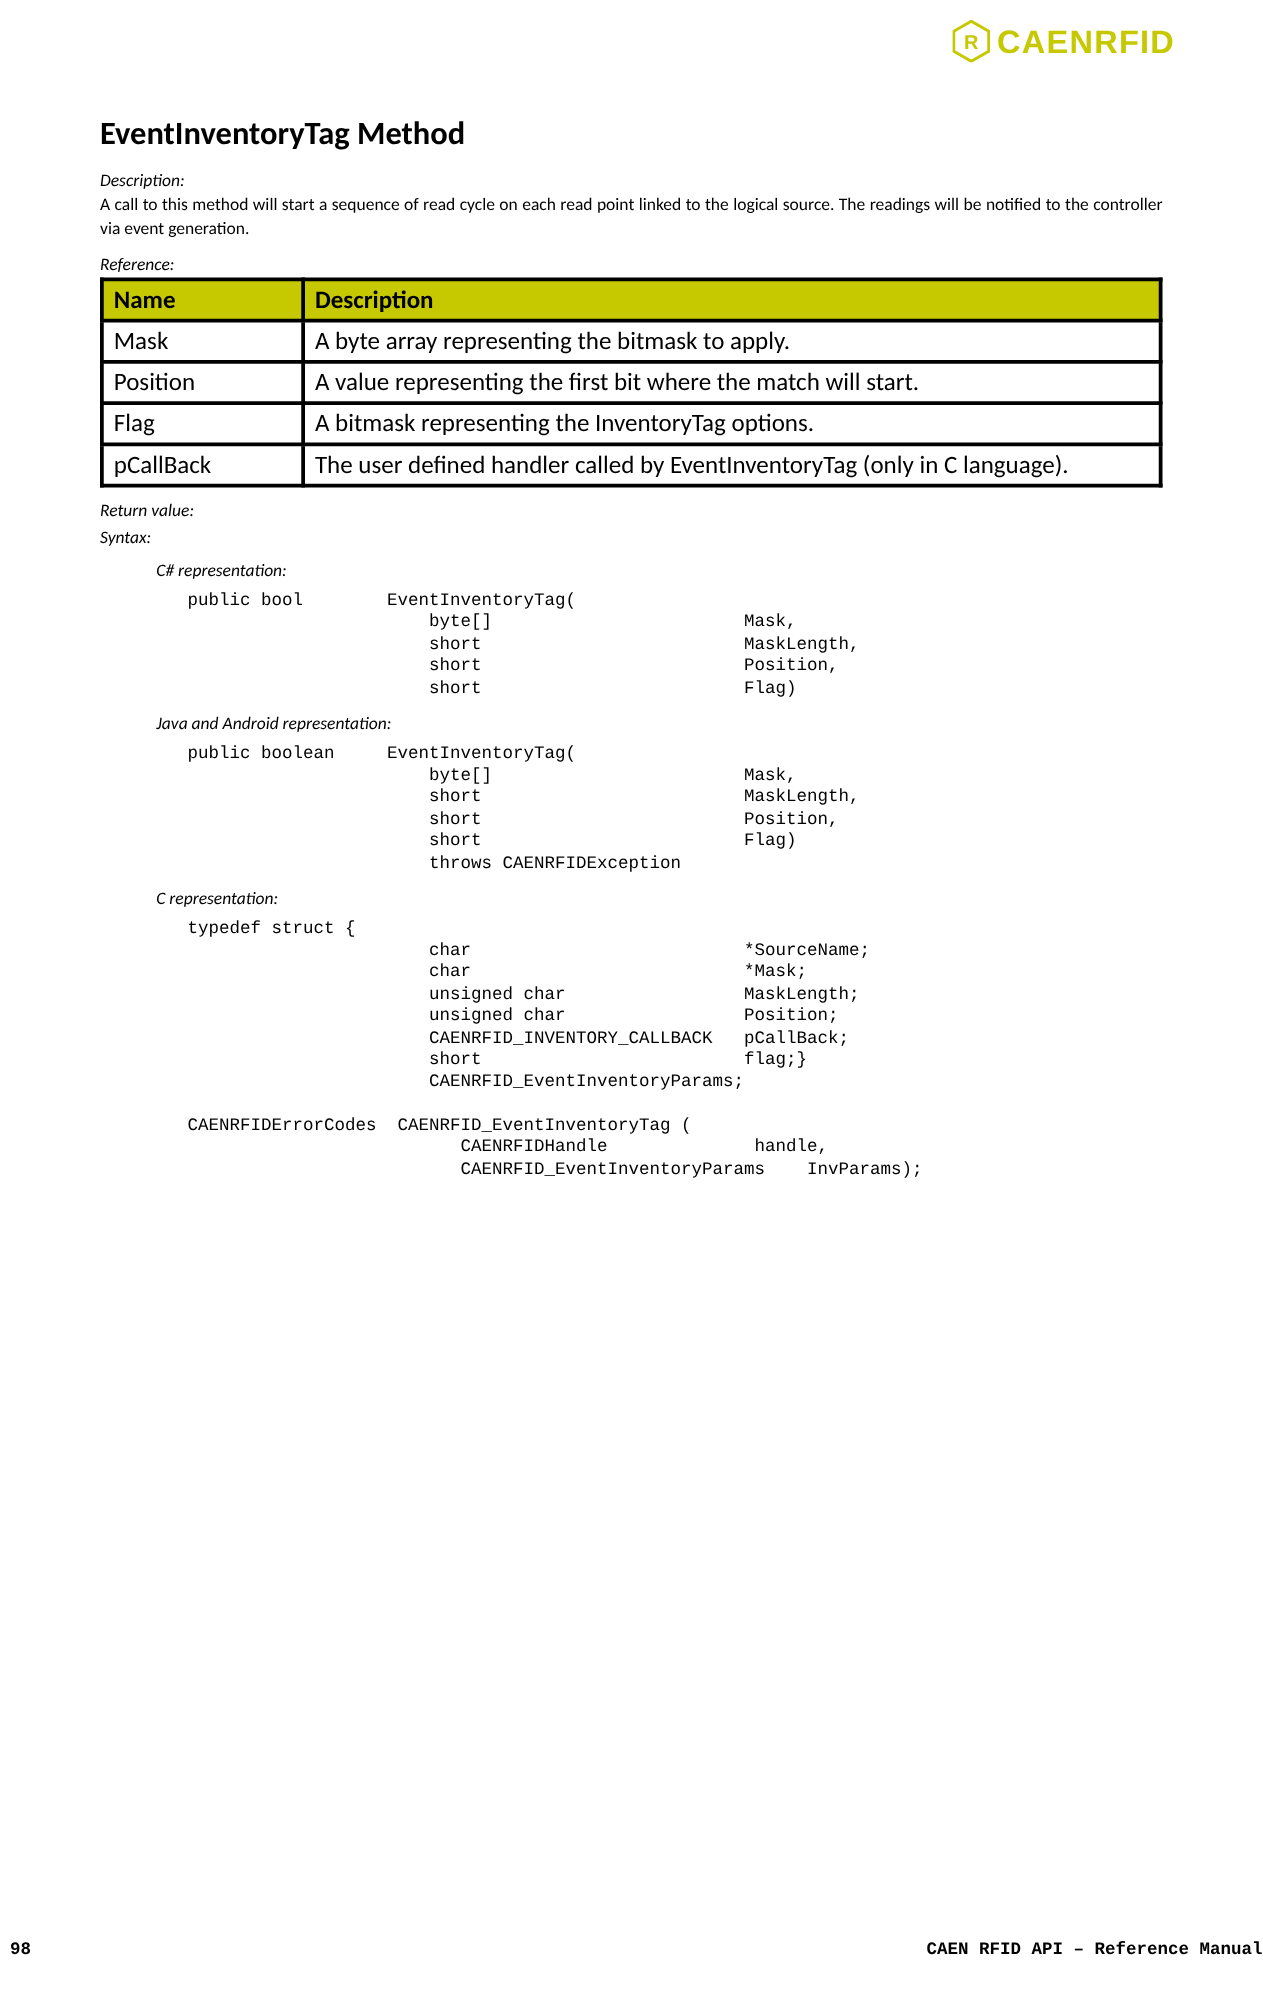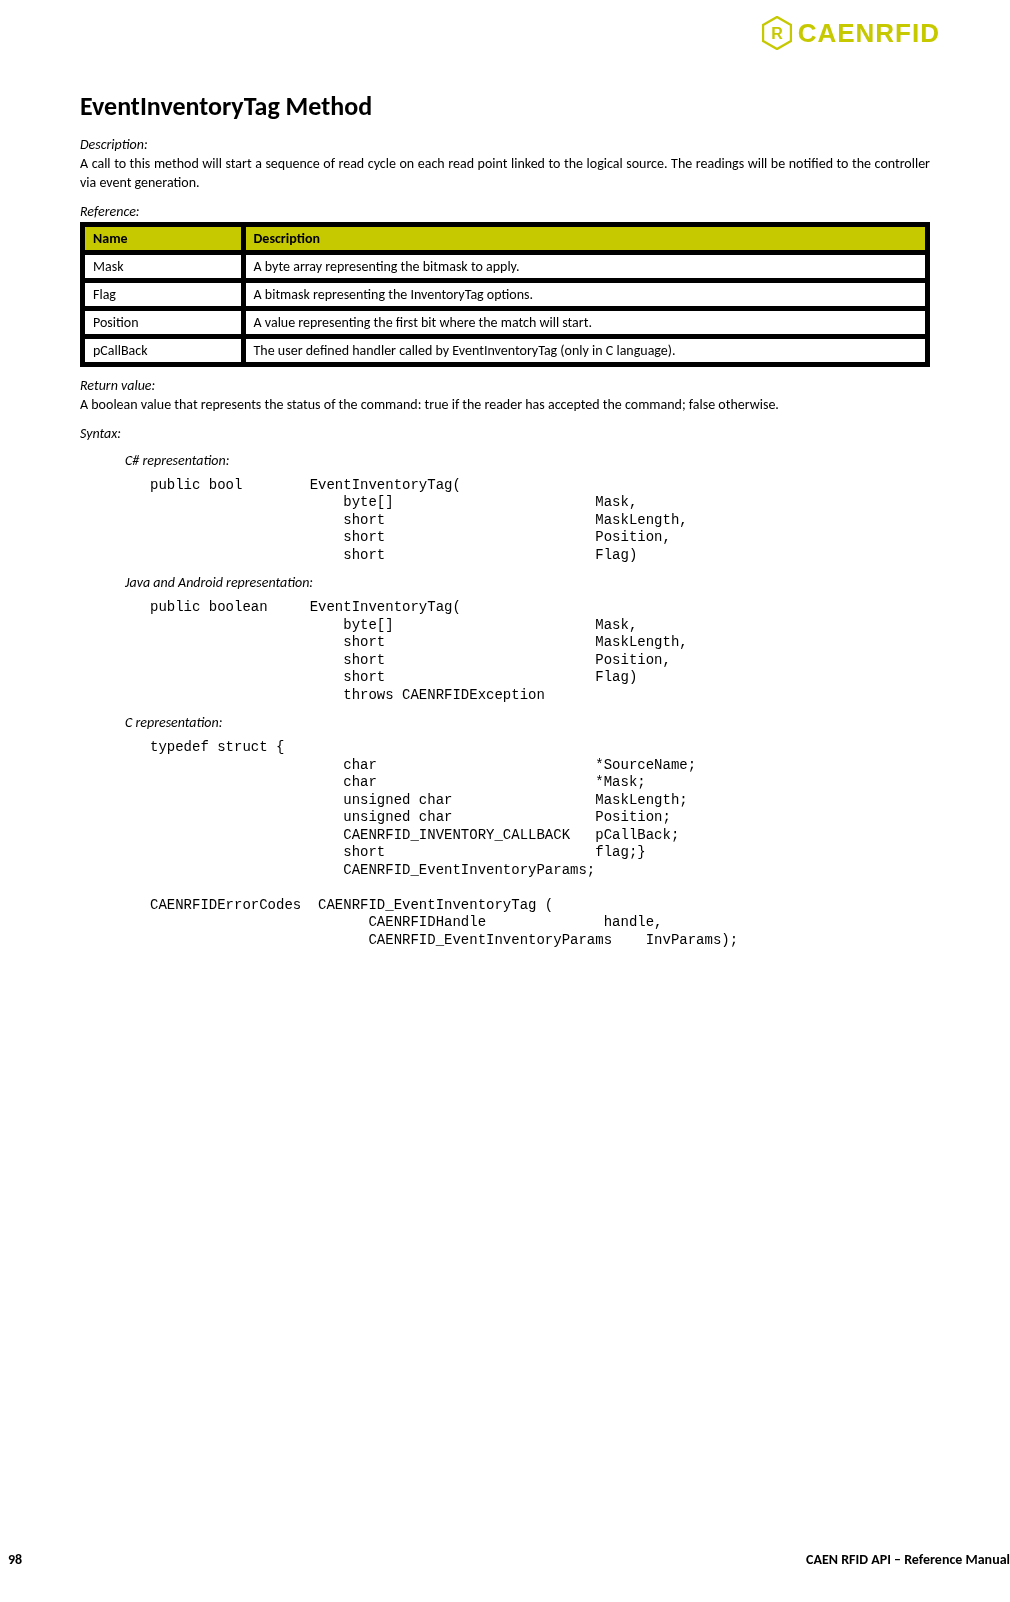--- a/index.html
+++ b/index.html
@@ -26,41 +26,42 @@
     font-size: 26px;
     letter-spacing: 1px;
     color: #c6c800;
     font-family: Arial, sans-serif;
   }
   .content { margin-top: 70px; }
   h1 { font-size: 26px; font-weight: bold; margin-bottom: 14px; }
   .label { font-style: italic; font-size: 14px; margin-top: 4px; margin-bottom: 2px; }
   .body-text { font-size: 14px; line-height: 1.35; text-align: justify; margin-bottom: 10px; }
   table { width: 100%; border-collapse: collapse; margin-bottom: 10px; }
-  th, td { border: 5px solid #000000; padding: 3px 8px; text-align: left; font-size: 14px; }
+  th, td { border: 3px solid #000000; padding: 3px 8px; text-align: left; font-size: 20px; }
   th { background: #c6c800; font-weight: bold; }
   td.col1 { width: 19%; }
   .repr-label { font-style: italic; font-size: 14px; margin-left: 45px; margin-top: 10px; margin-bottom: 8px; }
   pre {
     font-family: "Courier New", monospace;
     font-size: 14px;
     line-height: 1.25;
     margin-left: 70px;
     white-space: pre;
     margin-bottom: 6px;
   }
   .footer {
     position: absolute;
     bottom: 34px;
     left: 0;
     right: 0;
     padding: 0 0 0 8px;
     display: flex;
     justify-content: space-between;
     font-size: 14px;
+    font-family: Liberation Mono, monospace;
   }
   .footer .pg { font-weight: bold; }
   .footer .man { font-weight: bold; padding-right: 0; }
 </style>
 </head>
 <body>
 
 <div class="logo">
   <svg width="30" height="34" viewBox="0 0 30 34">
     <polygon points="15,1 29,9 29,25 15,33 1,25 1,9" fill="none" stroke="#c6c800" stroke-width="2.4"></polygon>
@@ -81,36 +82,35 @@
     <tbody>
         <tr>
       <th>Name</th>
       <th>Description</th>
     </tr>
     <tr>
           <td class="col1">Mask</td>
           <td>A byte array representing the bitmask to apply.</td>
         </tr>
     <tr>
+          <td class="col1">Position</td>
+          <td>A value representing the first bit where the match will start.</td>
+        </tr>
+    <tr>
           <td class="col1">Flag</td>
           <td>A bitmask representing the InventoryTag options.</td>
-        </tr>
-    <tr>
-          <td class="col1">Position</td>
-          <td>A value representing the first bit where the match will start.</td>
         </tr>
     <tr>
           <td class="col1">pCallBack</td>
           <td>The user defined handler called by EventInventoryTag (only in C language).</td>
         </tr>
   </tbody>
     </table>
 
   <div class="label">Return value:</div>
-  <div class="body-text">A boolean value that represents the status of the command: true if the reader has accepted the command; false otherwise.</div>
 
   <div class="label">Syntax:</div>
 
   <div class="repr-label">C# representation:</div>
   <pre>public bool        EventInventoryTag(
                        byte[]                        Mask,
                        short                         MaskLength,
                        short                         Position,
                        short                         Flag)</pre>
 

